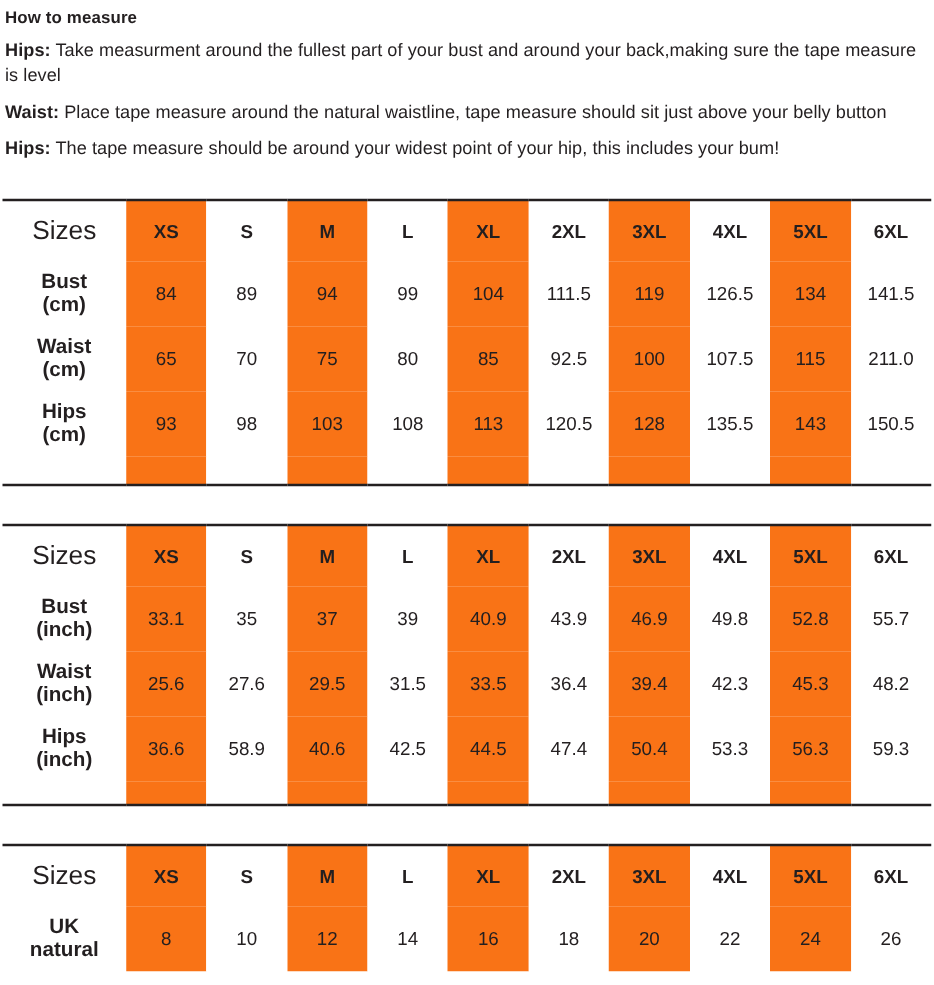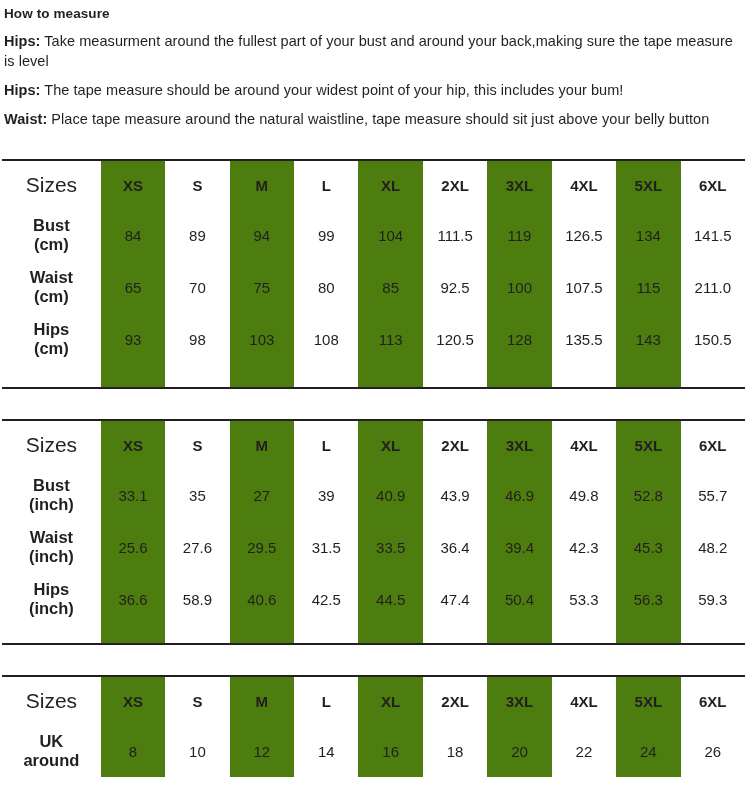--- a/index.html
+++ b/index.html
@@ -74,21 +74,21 @@
   }
   tr.data-row td {
     height: 52px;
     font-size: 15px;
   }
   tr.data-row td.row-label {
     font-size: 16.5px;
     font-weight: bold;
     line-height: 19px;
   }
-  td.shade { background: #4d7c0f; }
+  td.shade { background: #f97316; }
   td.plain { background: #ffffff; }
 
   .row-label .unit {
     display: block;
   }
 
   
   .table-block.last table.size-table {
     border-bottom: none;
   }
@@ -97,24 +97,24 @@
 <body>
 
 <div class="page">
 
   <div class="intro">
     <h2>How to measure</h2>
     <p>
       <b>Hips:</b><span> Take measurment around the fullest part of your bust and around your back,making sure the tape measure is level</span>
     </p>
     <p>
-      <b>Hips:</b><span> The tape measure should be around your widest point of your hip, this includes your bum!</span>
+      <b>Waist:</b><span> Place tape measure around the natural waistline, tape measure should sit just above your belly button</span>
     </p>
     <p>
-      <b>Waist:</b><span> Place tape measure around the natural waistline, tape measure should sit just above your belly button</span>
+      <b>Hips:</b><span> The tape measure should be around your widest point of your hip, this includes your bum!</span>
     </p>
   </div>
 
   <div class="table-block">
     <table class="size-table">
       <tbody>
           <tr class="head-row">
         <td class="col-label plain sizes-cell">Sizes</td>
         <td class="col-size shade">XS</td>
         <td class="col-size plain">S</td>
@@ -208,21 +208,21 @@
         <td class="col-size shade">5XL</td>
         <td class="col-size plain">6XL</td>
       </tr>
       <tr class="data-row">
         <td class="row-label plain">
           <span>Bust</span>
           <span class="unit">(inch)</span>
         </td>
         <td class="shade">33.1</td>
         <td class="plain">35</td>
-        <td class="shade">27</td>
+        <td class="shade">37</td>
         <td class="plain">39</td>
         <td class="shade">40.9</td>
         <td class="plain">43.9</td>
         <td class="shade">46.9</td>
         <td class="plain">49.8</td>
         <td class="shade">52.8</td>
         <td class="plain">55.7</td>
       </tr>
       <tr class="data-row">
         <td class="row-label plain">
@@ -285,21 +285,21 @@
         <td class="col-size shade">XL</td>
         <td class="col-size plain">2XL</td>
         <td class="col-size shade">3XL</td>
         <td class="col-size plain">4XL</td>
         <td class="col-size shade">5XL</td>
         <td class="col-size plain">6XL</td>
       </tr>
       <tr class="data-row">
         <td class="row-label plain">
           <span>UK</span>
-          <span class="unit">around</span>
+          <span class="unit">natural</span>
         </td>
         <td class="shade">8</td>
         <td class="plain">10</td>
         <td class="shade">12</td>
         <td class="plain">14</td>
         <td class="shade">16</td>
         <td class="plain">18</td>
         <td class="shade">20</td>
         <td class="plain">22</td>
         <td class="shade">24</td>

